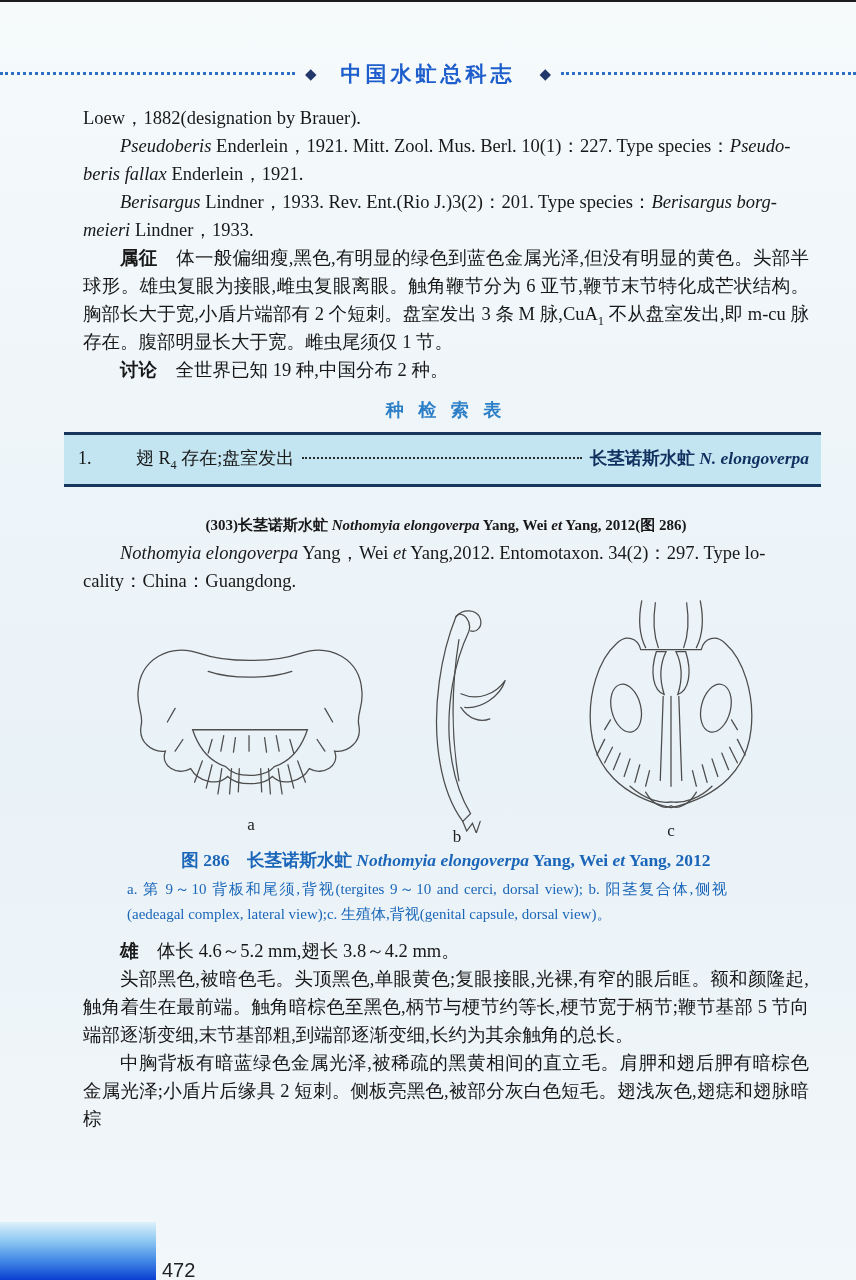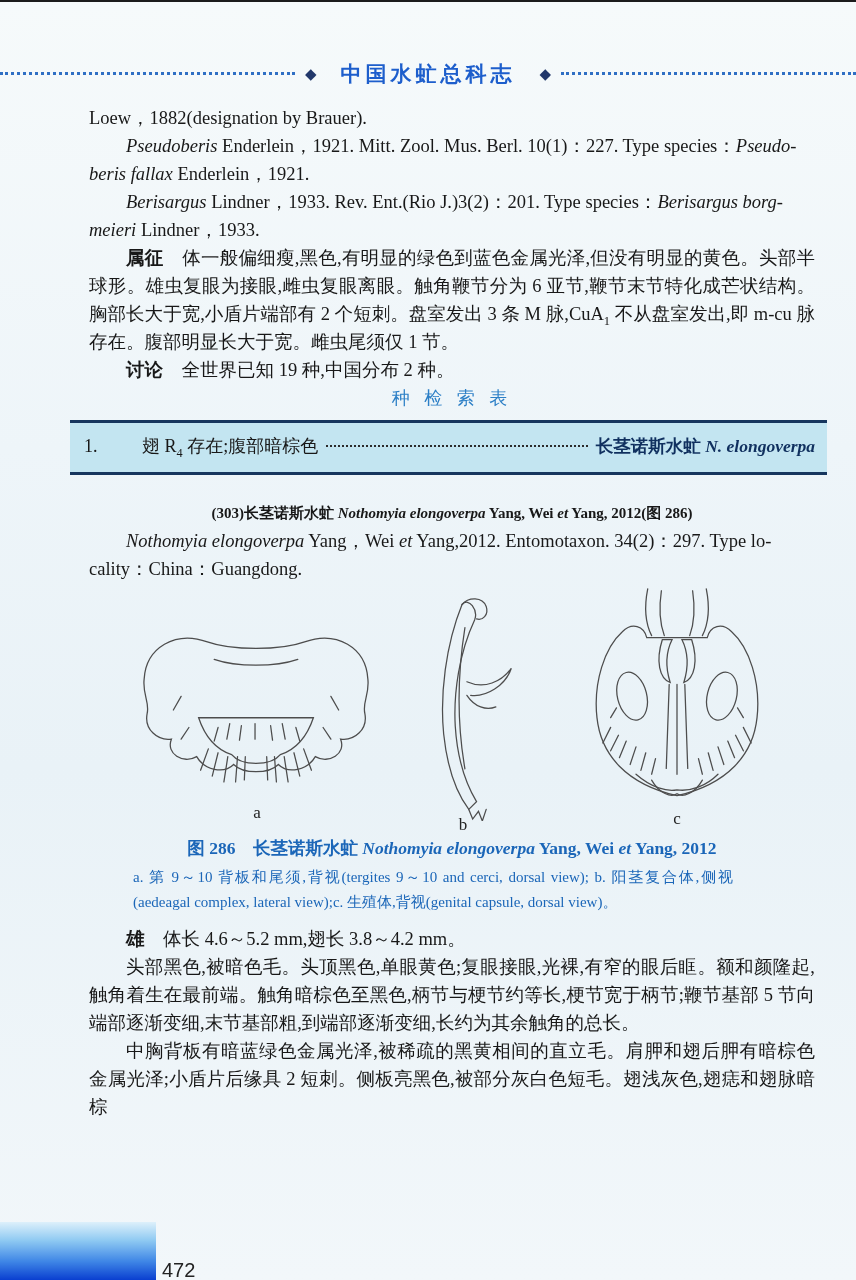--- a/index.html
+++ b/index.html
@@ -12,31 +12,31 @@
   .topline{position:absolute;top:0;left:0;width:856px;height:2px;background:#1c1c1c;}
   
   .header{position:absolute;top:60px;left:0;width:856px;display:flex;align-items:center;}
   .dotline{flex:1;border-bottom:3px dotted #2f6fc4;height:0;margin-bottom:2px;}
   .diamond{color:#22386b;font-size:15px;padding:0 10px;}
   .htitle{
     color:#1d5ecc;font-weight:bold;font-size:21px;letter-spacing:4px;
     font-family:"Liberation Sans","DejaVu Sans",sans-serif;padding:0 14px;
   }
   
-  .content{position:absolute;top:104px;left:89px;width:726px;font-size:18.5px;line-height:28px;}
+  .content{position:absolute;top:104px;left:83px;width:726px;font-size:18.5px;line-height:28px;}
   .cline{white-space:nowrap;}
   .indent{padding-left:37px;}
   .para{text-align:justify;text-indent:2em;margin:0;}
   .it{font-style:italic;}
   .bd{font-weight:bold;}
   .sub{vertical-align:sub;font-size:68%;line-height:0;}
   
   .keytitle{
-    text-align:center;color:#2c7fc6;font-weight:normal;font-size:18px;
-    letter-spacing:5px;margin-top:0;
+    text-align:center;color:#2c7fc6;font-weight:bold;font-size:18px;
+    letter-spacing:5px;margin-top:12px;
   }
   .keytable{
     margin:8px -12px 0 -19px;background:#c3e5f1;
     border-top:3px solid #16365e;border-bottom:3px solid #16365e;
     padding:8px 12px 10px 14px;
   }
   .keyrow{display:flex;align-items:baseline;line-height:31px;font-size:18px;}
   .keynum{width:58px;flex:none;}
   .keydesc{flex:none;}
   .leader{flex:1;border-bottom:2.5px dotted #2b2b2b;margin:0 8px;transform:translateY(-5px);}
@@ -87,21 +87,21 @@
   <div class="cline indent"><span class="it">Berisargus</span><span> Lindner，1933. Rev. Ent.(Rio J.)3(2)：201. Type species：</span><span class="it">Berisargus borg-</span></div>
   <div class="cline"><span class="it">meieri</span><span> Lindner，1933.</span></div>
 
   <p class="para"><span class="bd">属征</span><span>　体一般偏细瘦,黑色,有明显的绿色到蓝色金属光泽,但没有明显的黄色。头部半球形。雄虫复眼为接眼,雌虫复眼离眼。触角鞭节分为 6 亚节,鞭节末节特化成芒状结构。胸部长大于宽,小盾片端部有 2 个短刺。盘室发出 3 条 M 脉,CuA</span><span class="sub">1</span><span> 不从盘室发出,即 m-cu 脉存在。腹部明显长大于宽。雌虫尾须仅 1 节。</span></p>
   <p class="para"><span class="bd">讨论</span><span>　全世界已知 19 种,中国分布 2 种。</span></p>
 
   <div class="keytitle">种 检 索 表</div>
   <div class="keytable">
     <div class="keyrow">
       <span class="keynum">1.</span>
-      <span class="keydesc"><span>翅 R</span><span class="sub">4</span><span> 存在;腹部暗棕色</span></span>
+      <span class="keydesc"><span>翅 R</span><span class="sub">4</span><span> 存在;盘室发出</span></span>
       <span class="leader"></span>
       <span class="keyres"><span class="bd">长茎诺斯水虻 </span><span class="it bd">N. elongoverpa</span></span>
     </div>
   </div>
 
   <div class="spheading"><span class="bd">(303)长茎诺斯水虻 </span><span class="it bd">Nothomyia elongoverpa</span><span class="bd"> Yang, Wei </span><span class="it bd">et</span><span class="bd"> Yang, 2012(图 286)</span></div>
   <div class="cline indent cite"><span class="it">Nothomyia elongoverpa</span><span> Yang，Wei </span><span class="it">et</span><span> Yang,2012. Entomotaxon. 34(2)：297. Type lo-</span></div>
   <div class="cline"><span>cality：China：Guangdong.</span></div>
 
   <div class="figure">

